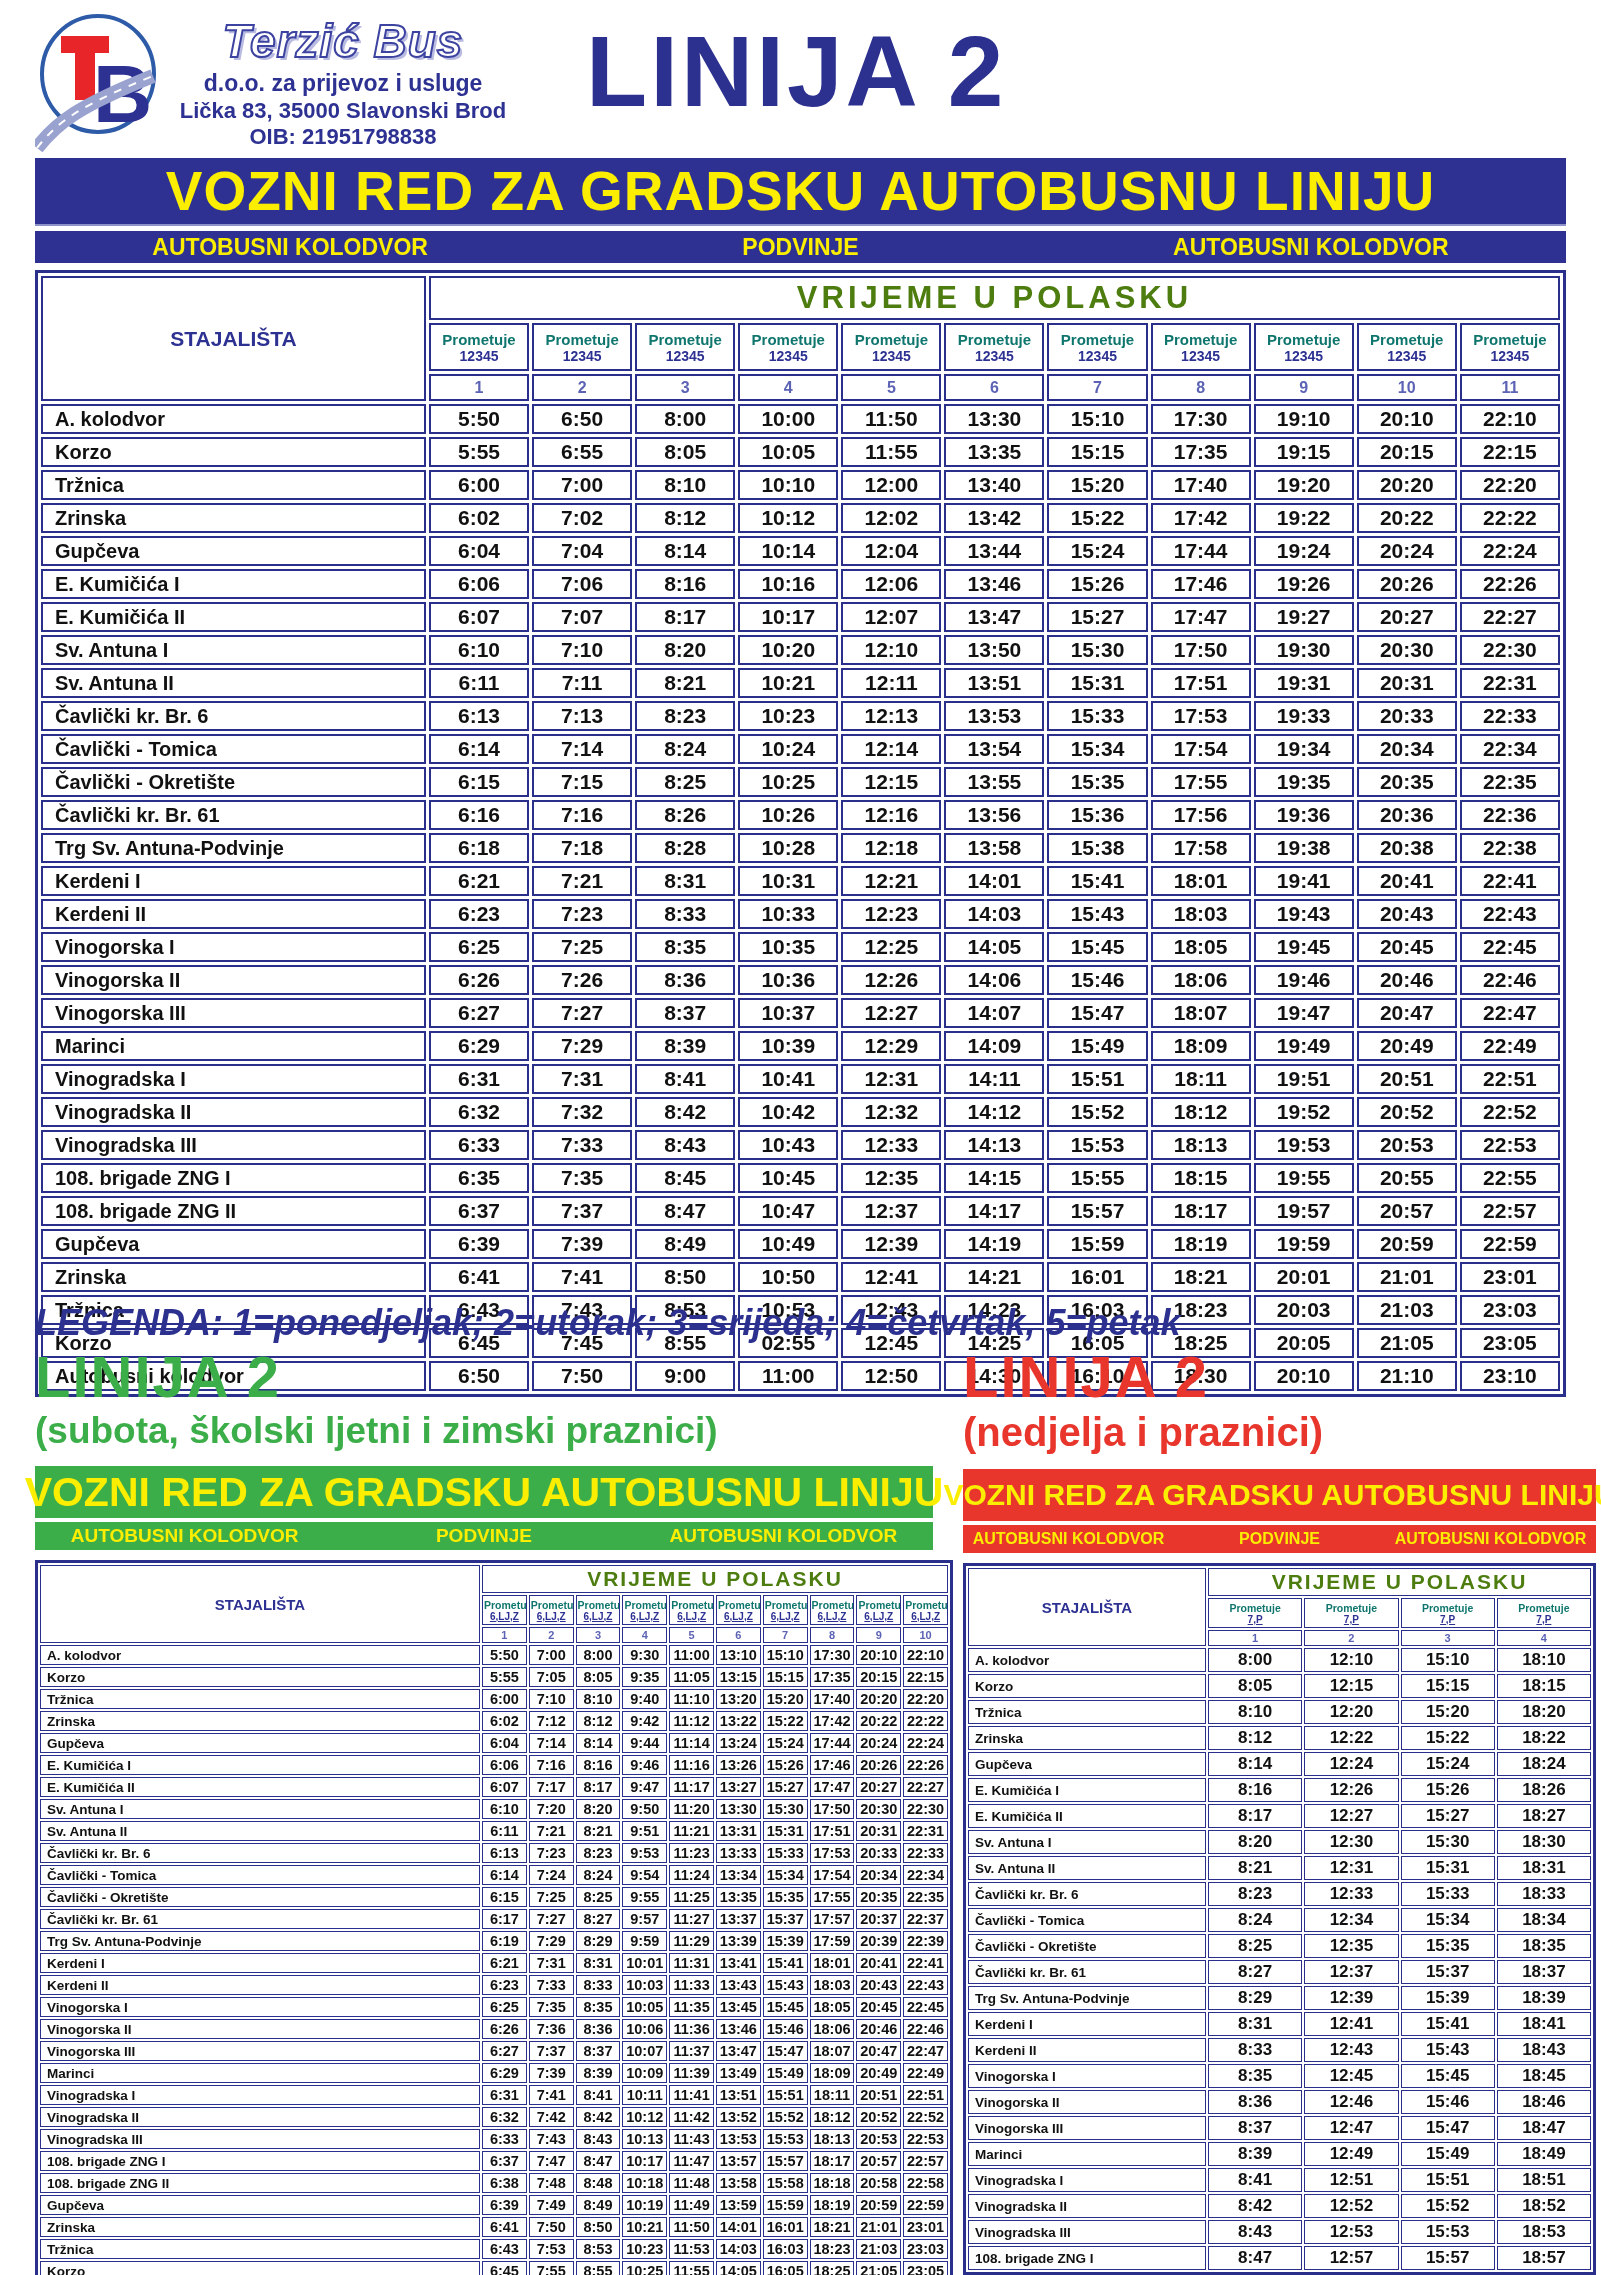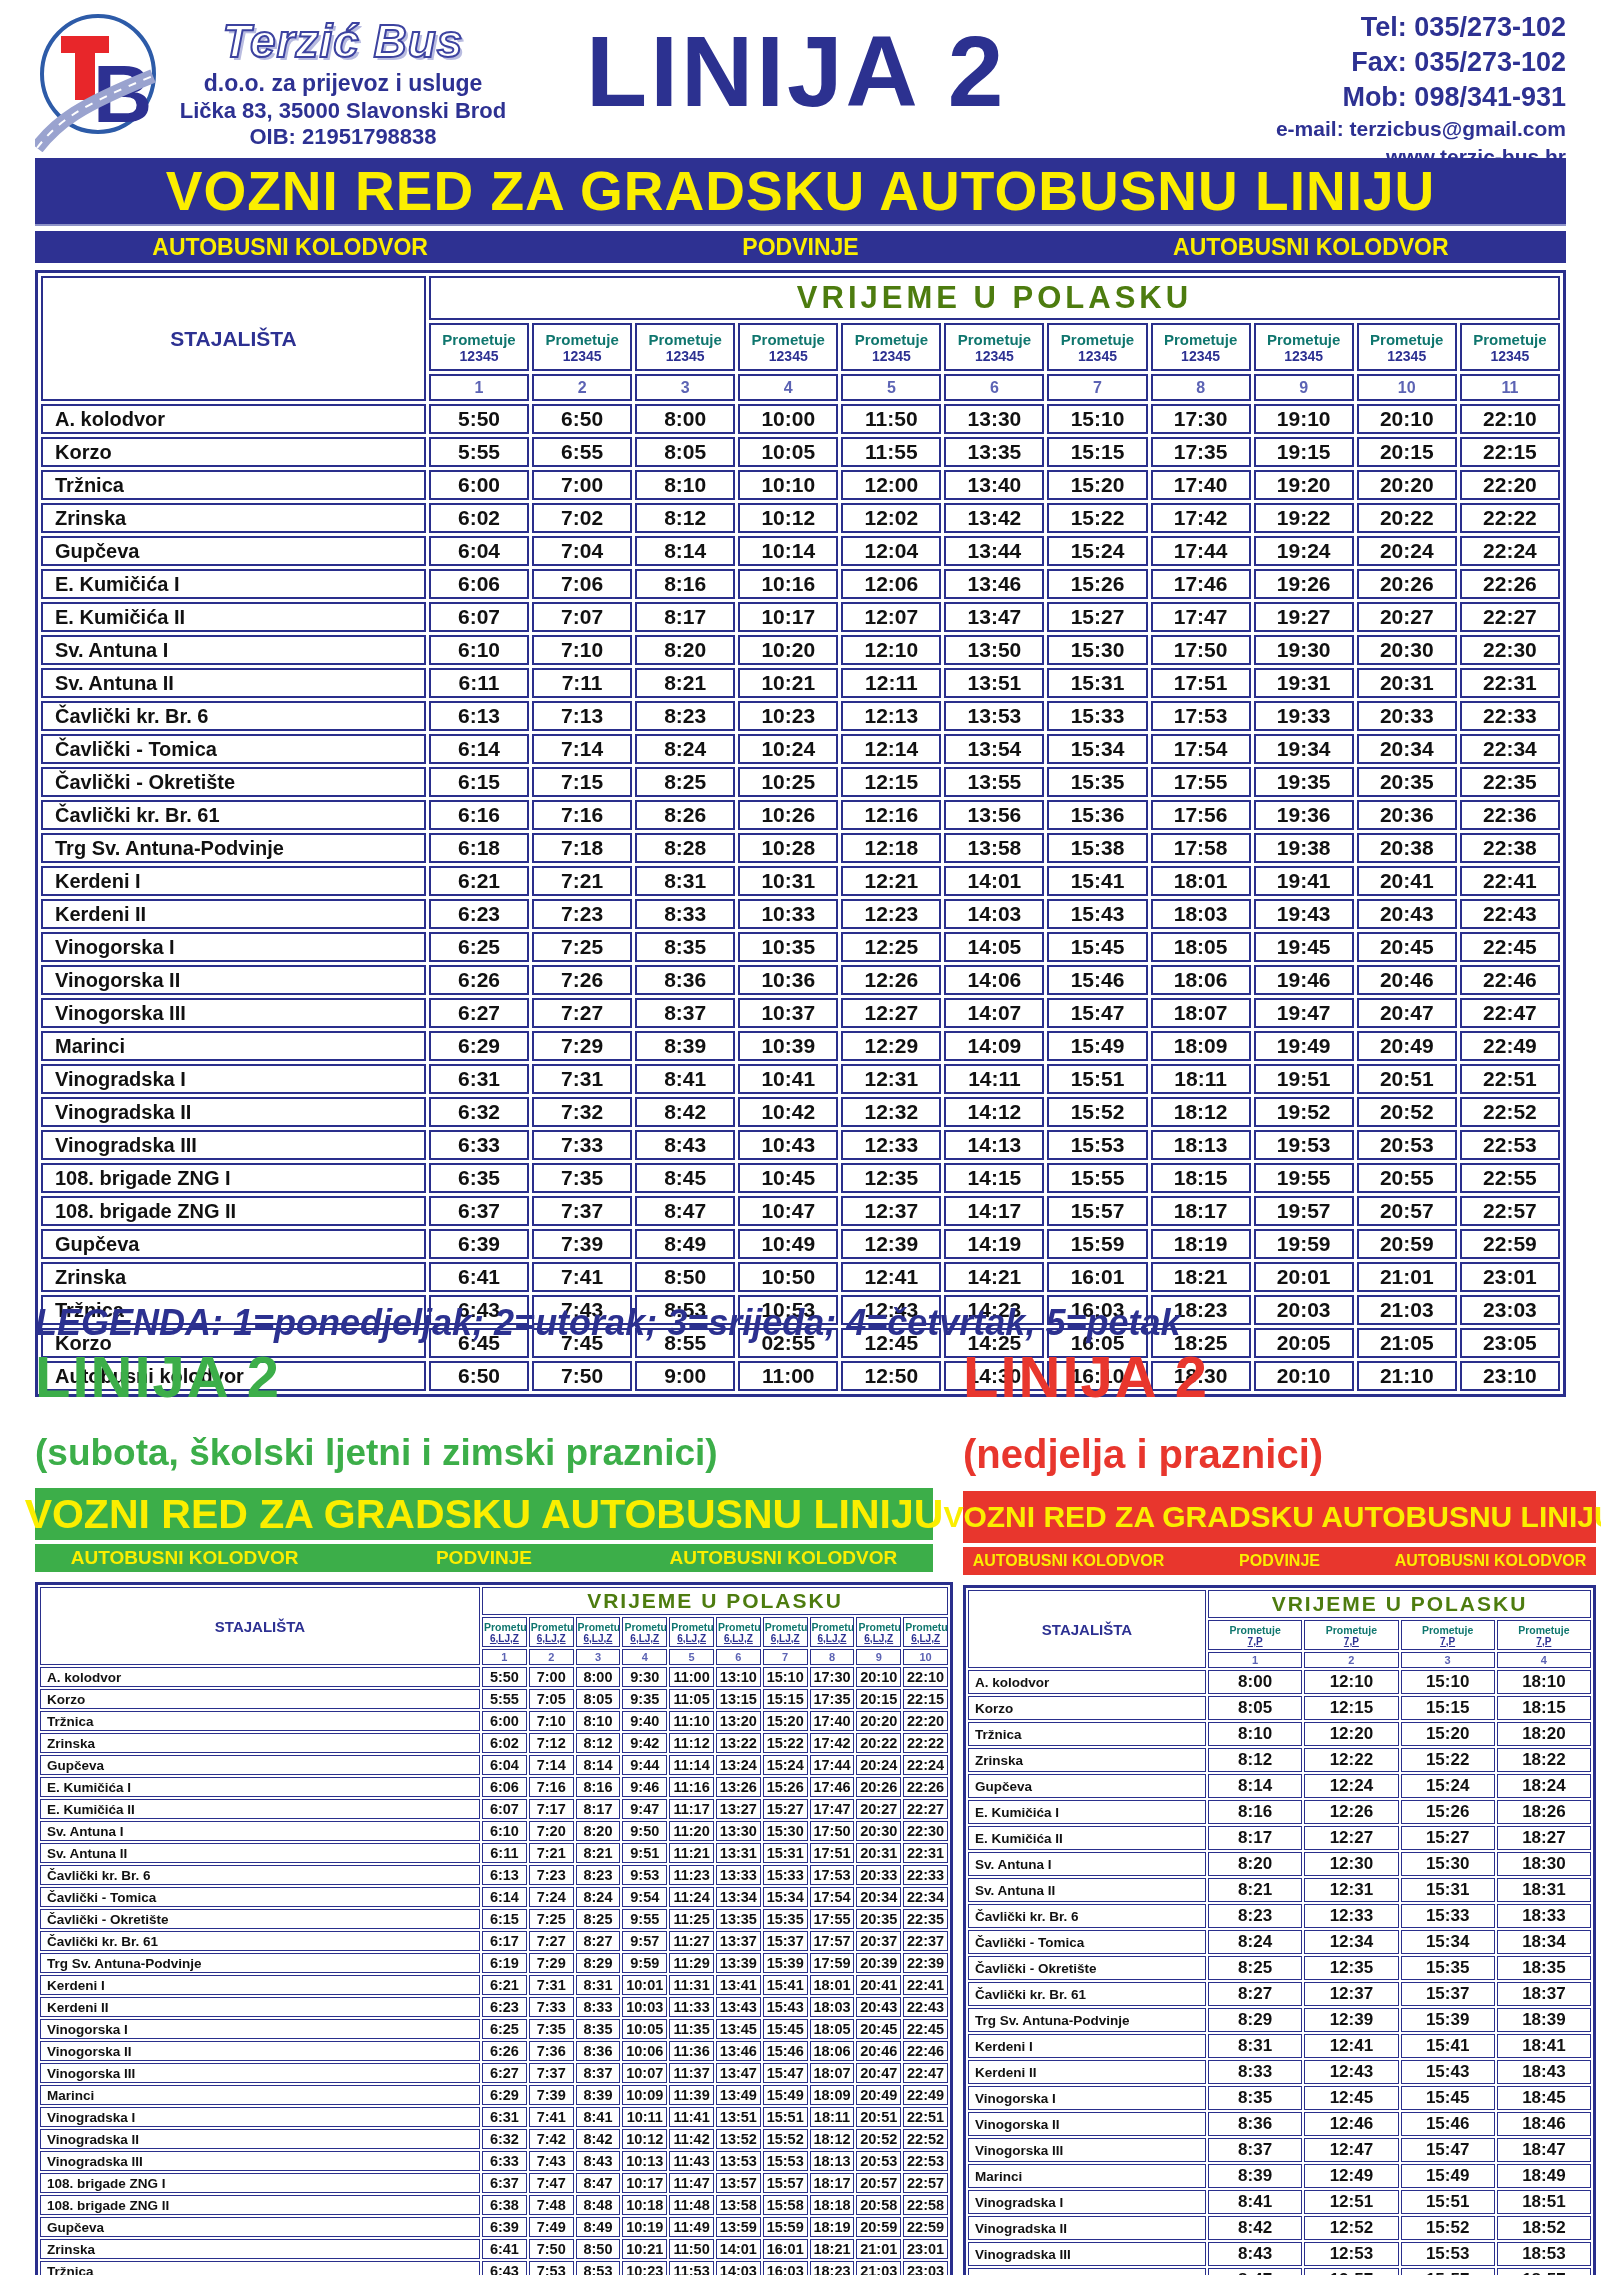--- a/index.html
+++ b/index.html
@@ -56,21 +56,21 @@
   #main-table td.time{font-size:21px;height:22px;}
 
   
   .legend-main{position:absolute;left:35px;top:1302px;font-size:36px;font-weight:bold;font-style:italic;color:#2c3190;white-space:nowrap;}
 
   
   .sec{position:absolute;top:1348px;}
   .sec.sat{left:35px;width:918px;}
   .sec.sun{left:963px;width:633px;}
   .sec-title{font-size:58px;font-weight:bold;line-height:1.0;letter-spacing:2px;}
-  .sec-sub{font-weight:bold;margin-top:26px;white-space:nowrap;}
+  .sec-sub{font-weight:bold;margin-top:4px;white-space:nowrap;}
   .sat .sec-title,.sat .sec-sub{color:#3cae49;}
   .sun .sec-title,.sun .sec-sub{color:#e8362d;}
   .sat .sec-sub{font-size:37px;}
   .sun .sec-sub{font-size:40px;}
   .sec-banner{margin-top:14px;height:52px;display:flex;align-items:center;justify-content:center;border-bottom:2px solid #fff;}
   .sat .sec-banner{background:#3cae49;width:898px;}
   .sun .sec-banner{background:#e8362d;width:633px;}
   .sec-banner .txt{color:#fbee00;font-weight:bold;white-space:nowrap;}
   .sat .sec-banner .txt{font-size:41px;}
   .sun .sec-banner .txt{font-size:30px;}
@@ -112,27 +112,20 @@
         <path d="M 2 138 C 22 112, 44 96, 118 66" fill="none" stroke="#ffffff" stroke-width="2" stroke-dasharray="8 8"></path>
       </svg>
       <div class="brand-col">
         <div class="brand">Terzić Bus</div>
         <div class="addr l1">d.o.o. za prijevoz i usluge</div>
         <div class="addr l2">Lička 83, 35000 Slavonski Brod</div>
         <div class="addr l3">OIB: 21951798838</div>
       </div>
     </div>
     <div class="page-title">LINIJA 2</div>
-    <div class="contacts">
-      <div class="big">Tel: 035/273-102</div>
-      <div class="big">Fax: 035/273-102</div>
-      <div class="big">Mob: 098/341-931</div>
-      <div class="small">e-mail: terzicbus@gmail.com</div>
-      <div class="small">www.terzic-bus.hr</div>
-    </div>
   </div>
 
   <div class="banner-main">
     <span class="txt">VOZNI RED ZA GRADSKU AUTOBUSNU LINIJU</span>
   </div>
   <div class="banner-sub">
     <span>AUTOBUSNI KOLODVOR</span>
     <span>PODVINJE</span>
     <span>AUTOBUSNI KOLODVOR</span>
   </div>

